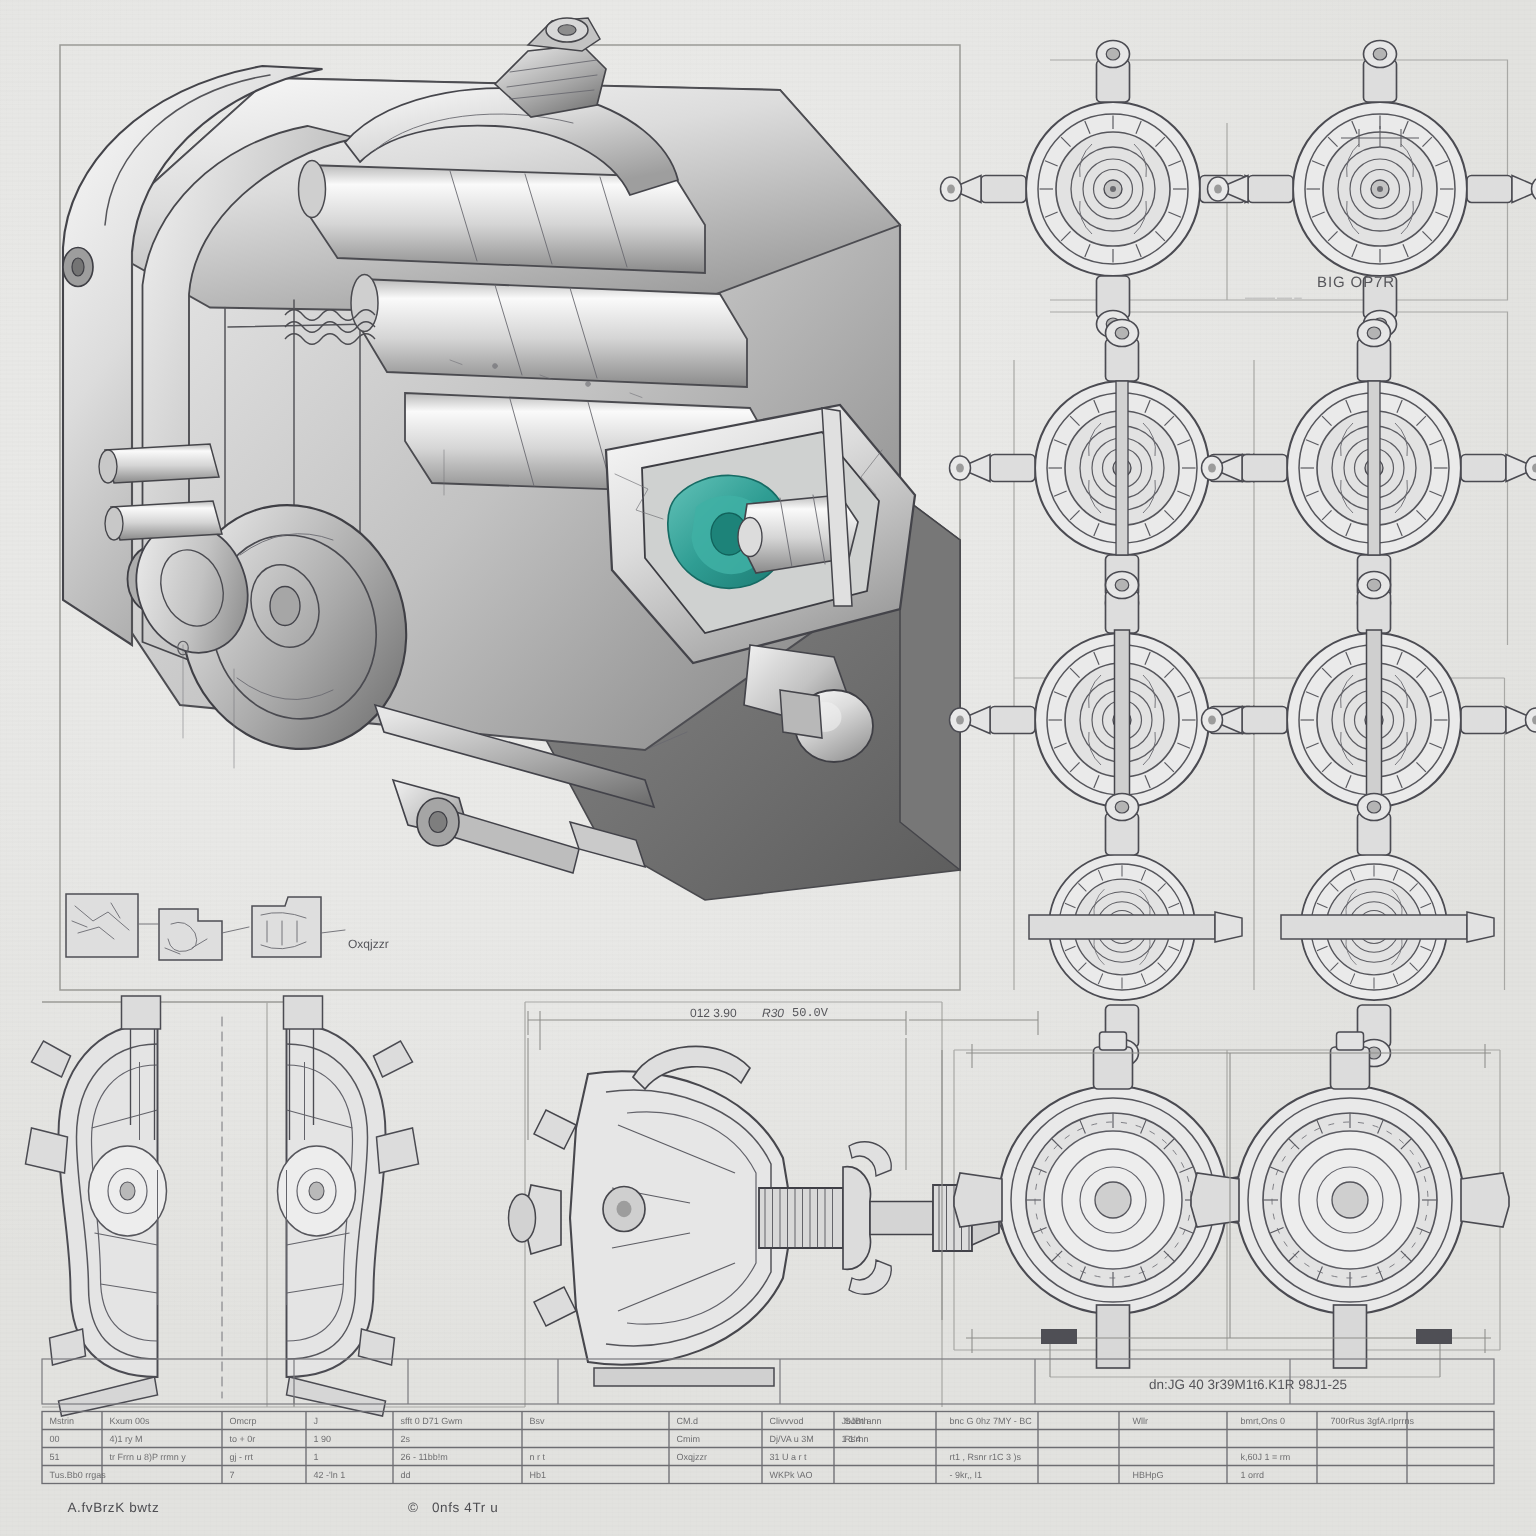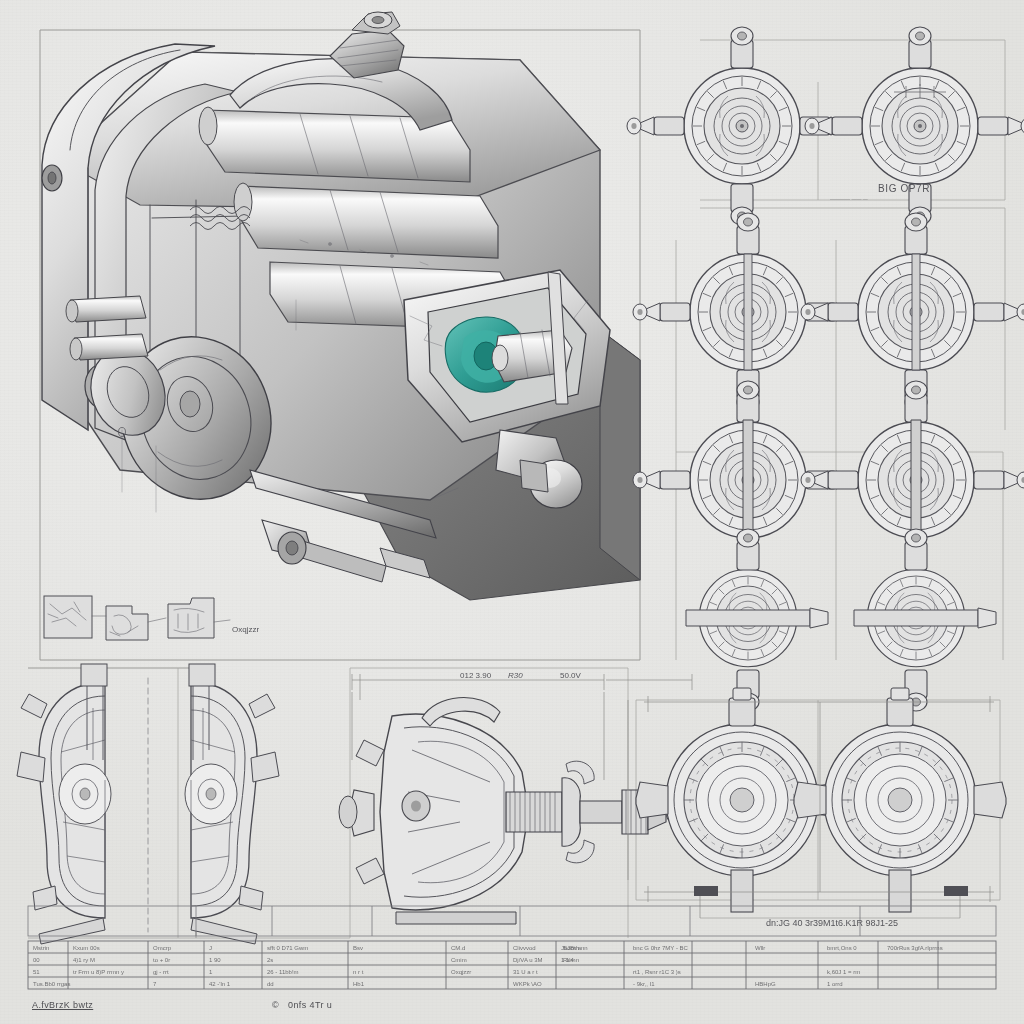--- a/index.html
+++ b/index.html
@@ -623,25 +623,25 @@
   </g>
 </svg>
 
 <div class="caption big" style="left:830px; top:183px;margin-left:48px;">BIG OP7R</div>
 <div class="caption" style="left:830px; top:196px; font-size:5px; opacity:.6;">————  ——  —</div>
 
 <div class="caption" style="left:232px; top:625px;">Oxqjzzr</div>
 
 <div class="caption" style="left:430px; top:671px;margin-left:30px;">012 3.90</div>
 <div class="caption" style="left:508px; top:671px;font-style:italic;">R30</div>
-<div class="caption" style="left:560px; top:671px;">50.0V</div>
+<div class="caption" style="left:528px; top:671px;font-family:Liberation Mono, monospace;">50.0V</div>
 
 <div class="caption" style="left:766px; top:918px; font-size:9px;">dn:JG 40  3r39M1t6.K1R  98J1-25</div>
 
-<div class="footer-text" style="left:32px; top:1000px;text-decoration:underline;">A.fvBrzK bwtz</div>
+<div class="footer-text" style="left:45px; top:1000px;">A.fvBrzK bwtz</div>
 <div class="footer-text" style="left:272px; top:1000px;">©</div>
 <div class="footer-text" style="left:288px; top:1000px;">0nfs 4Tr u</div>
 
 <div id="tb-text-host">
     <div class="tb-cell-text" style="left: 33px; top: 945px;">Mstrin</div>
     <div class="tb-cell-text" style="left: 73px; top: 945px;">Kxum 00s</div>
     <div class="tb-cell-text" style="left: 153px; top: 945px;">Omcrp</div>
     <div class="tb-cell-text" style="left: 209px; top: 945px;">J</div>
     <div class="tb-cell-text" style="left: 267px; top: 945px;">sfft  0 D71 Gwm</div>
     <div class="tb-cell-text" style="left: 353px; top: 945px;">Bsv</div>

